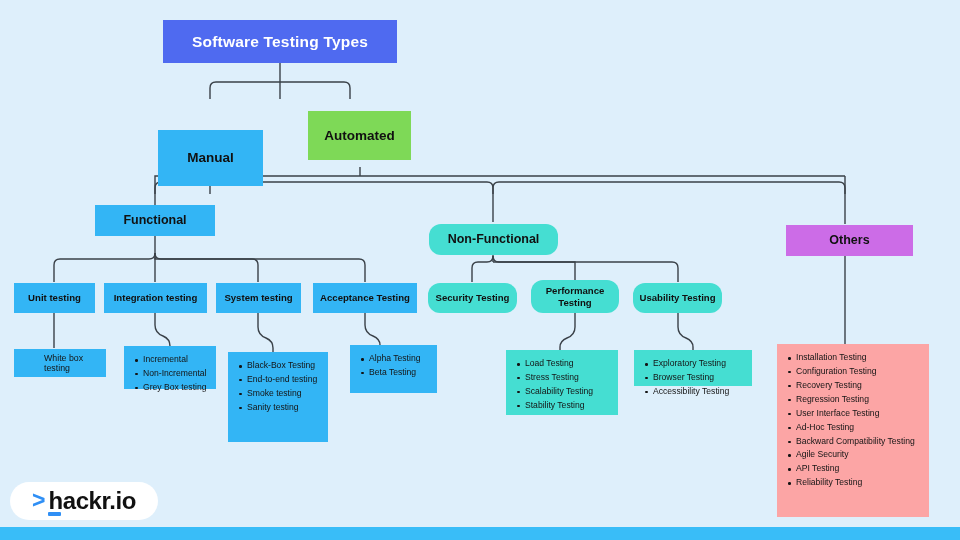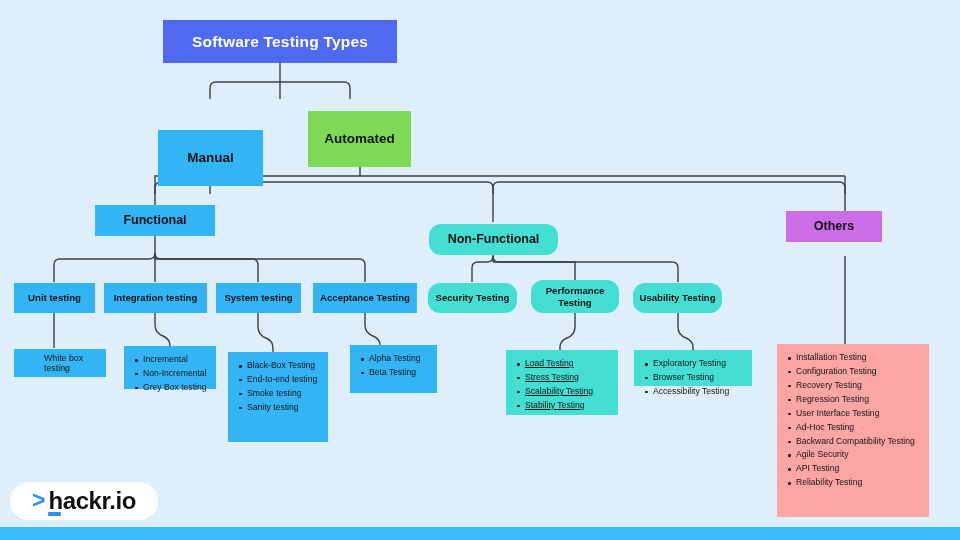--- a/index.html
+++ b/index.html
@@ -136,31 +136,31 @@
     </g>
   </svg>
 
   <div class="node root" style="left:163px;top:20px;width:234px;height:43px;">
     <span>Software Testing Types</span>
   </div>
 
   <div class="node lvl2 blue" style="left:158px;top:111px;width:105px;height:56px;margin-top:19px;">
     <span>Manual</span>
   </div>
-  <div class="node lvl2 green" style="left:308px;top:111px;width:103px;height:56px;">
+  <div class="node lvl2 green" style="left:308px;top:111px;width:103px;height:49px;">
     <span>Automated</span>
   </div>
 
   <div class="node lvl3 blue" style="left:95px;top:205px;width:120px;height:31px;">
     <span>Functional</span>
   </div>
   <div class="node lvl3 teal" style="left:429px;top:224px;width:129px;height:31px;">
     <span>Non-Functional</span>
   </div>
-  <div class="node lvl3 purple" style="left:786px;top:211px;width:96px;height:31px;">
+  <div class="node lvl3 purple" style="left:786px;top:225px;width:127px;height:31px;">
     <span>Others</span>
   </div>
 
   <div class="node leafhdr blue" style="left:14px;top:283px;width:81px;height:30px;">
     <span>Unit testing</span>
   </div>
   <div class="node leafhdr blue" style="left:104px;top:283px;width:103px;height:30px;">
     <span>Integration testing</span>
   </div>
   <div class="node leafhdr blue" style="left:216px;top:283px;width:85px;height:30px;">
@@ -201,21 +201,21 @@
       </ul>
   </div>
 
   <div class="listbox" style="left:350px;top:345px;width:87px;height:48px;background:#33b5f5;">
     <ul>
         <li>Alpha Testing</li>
         <li>Beta Testing</li>
       </ul>
   </div>
 
-  <div class="listbox" style="left:506px;top:350px;width:112px;height:65px;background:#45ded2;text-decoration:underline;">
+  <div class="listbox" style="left:506px;top:350px;width:112px;height:65px;background:#45ded2;">
     <ul>
         <li>Load Testing</li>
         <li>Stress Testing</li>
         <li>Scalability Testing</li>
         <li>Stability Testing</li>
       </ul>
   </div>
 
   <div class="listbox" style="left:634px;top:350px;width:118px;height:36px;background:#45ded2;">
     <ul>

